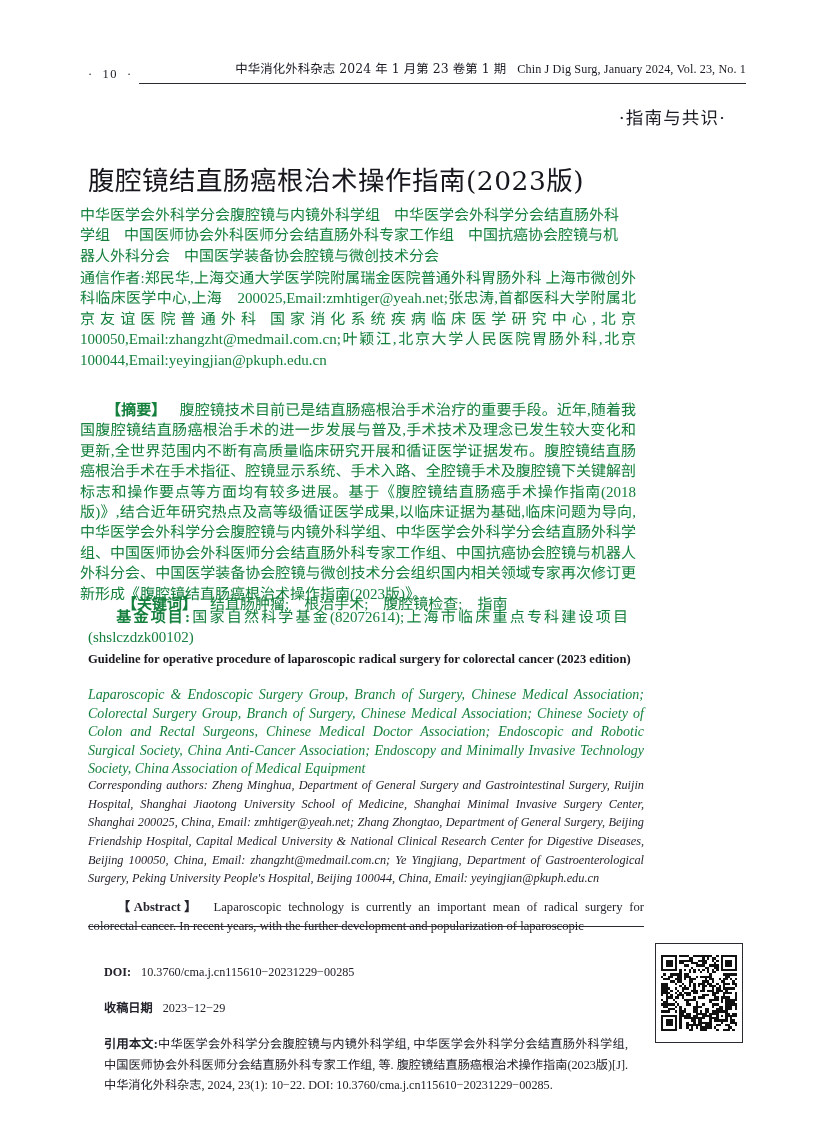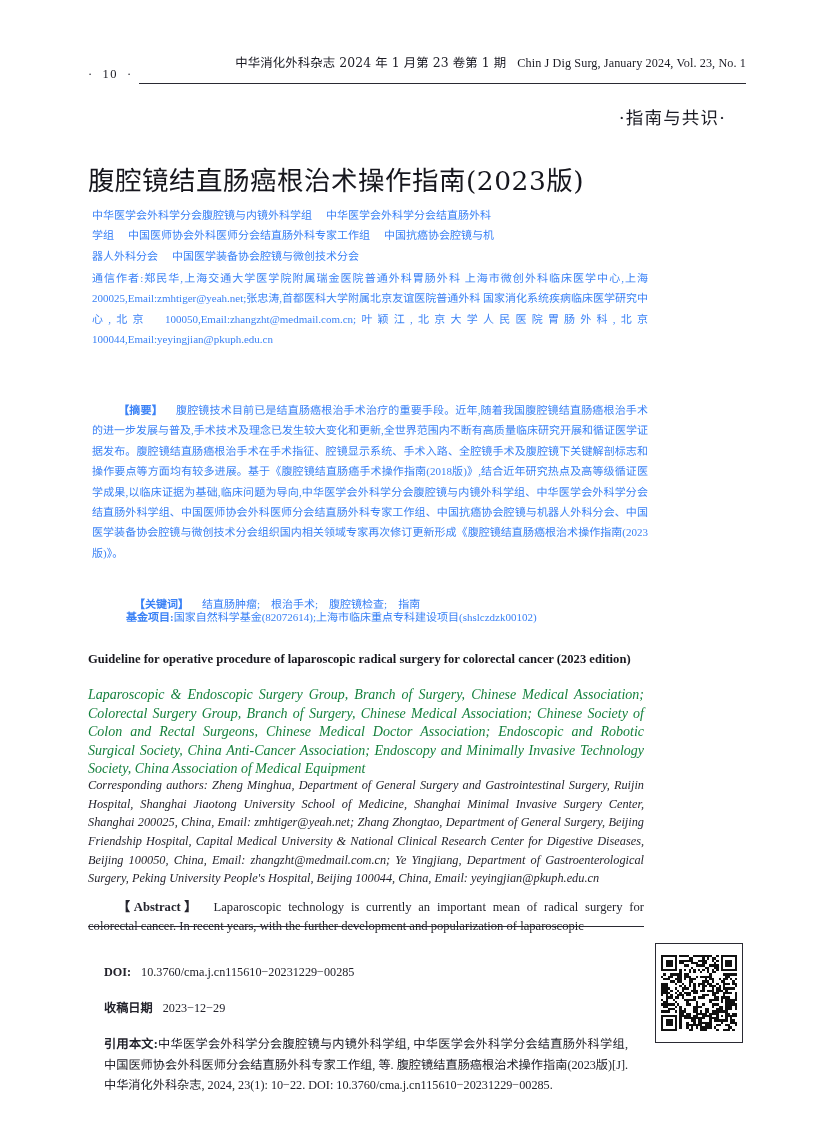--- a/index.html
+++ b/index.html
@@ -33,21 +33,21 @@
     font-size:12.5px;
     letter-spacing:1.4px;
     color:#1b1b24;
     white-space:pre;
     padding-bottom:2px;
   }
   .runhead-rule{
     flex:1;
     margin-left:6px;
     border-bottom:1px solid #2a2a33;
-    padding-bottom:12px;
+    padding-bottom:6px;
     text-align:right;
   }
   .runhead-text{
     font-size:12.2px;
     white-space:nowrap;
     letter-spacing:.1px;
   }
   .runhead-text .cn{font-family:"DejaVu Serif","Liberation Serif",serif;font-size:12.4px;}
   .runhead-text .gap{display:inline-block;width:11px;}
 
@@ -70,26 +70,26 @@
     font-size:26.5px;
     font-weight:400;
     letter-spacing:.5px;
     color:#16161d;
     line-height:1.25;
   }
 
   
   .block{
     position:absolute;
-    left:92px;
-    width:556px;
-    font-size:11px;
+    left:80px;
+    width:556px;
+    font-size:15px;
     line-height:20.4px;
     text-align:justify;
-    color:#3b82f6;
+    color:#15803d;
   }
 
   .groups{top:205px;}
   .groups p{margin:0;text-indent:0;}
   .groups .sp{display:inline-block;width:14px;}
 
   .corresp{top:268px;}
   .corresp p{margin:0;}
 
   .abstract{top:400px;}

